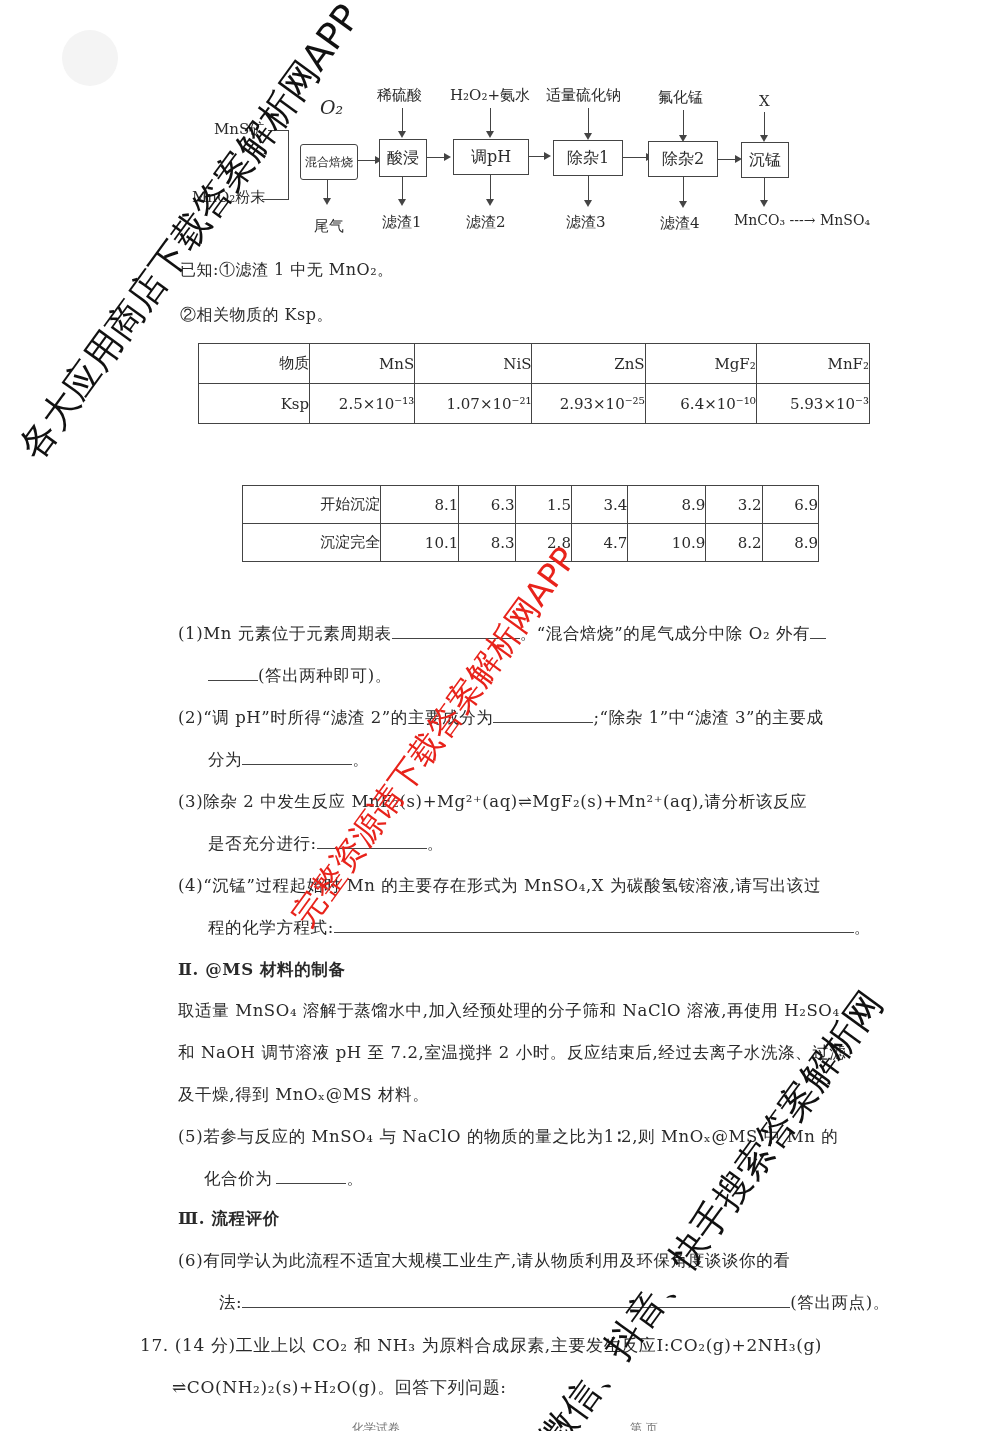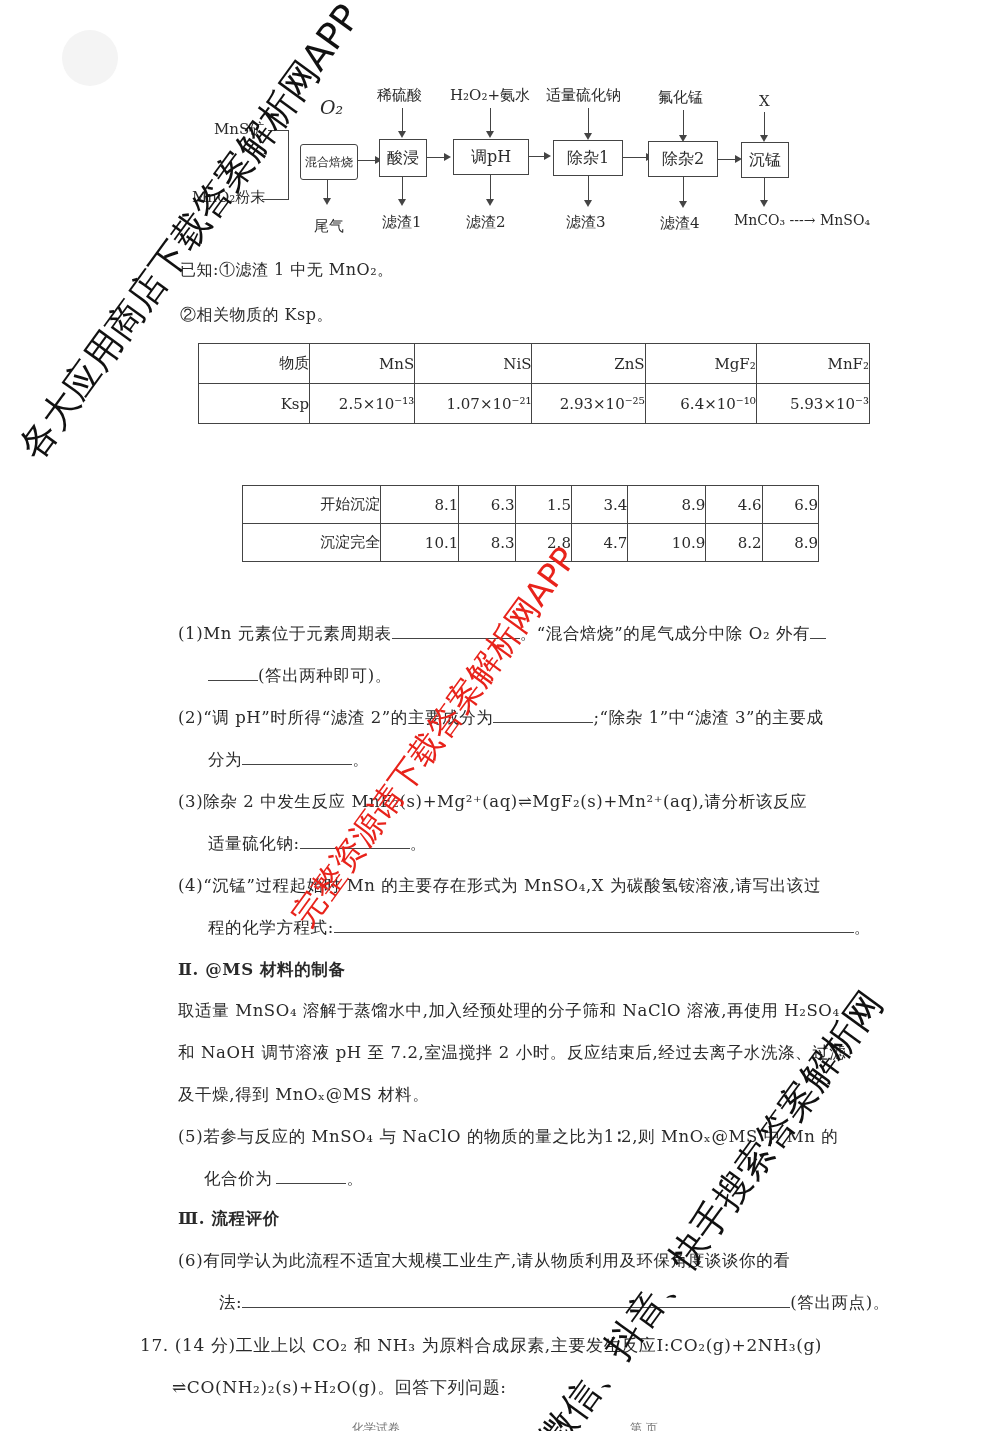--- a/index.html
+++ b/index.html
@@ -122,21 +122,21 @@
 
   <table style="left:242px;top:485px;width:577px;">
     <tbody>
     <tr style="height:38px;padding-left:48px;">
       <td>开始沉淀</td>
       <td>8.1</td>
       <td>6.3</td>
       <td>1.5</td>
       <td>3.4</td>
       <td>8.9</td>
-      <td>4.6</td>
+      <td>3.2</td>
       <td>6.9</td>
     </tr>
     <tr style="height:38px;">
       <td>沉淀完全</td>
       <td>10.1</td>
       <td>8.3</td>
       <td>2.8</td>
       <td>4.7</td>
       <td>10.9</td>
       <td>8.2</td>
@@ -156,21 +156,21 @@
     <span>(2)“调 pH”时所得“滤渣 2”的主要成分为</span><span class="blank" style="width:100px;"></span><span>;“除杂 1”中“滤渣 3”的主要成</span>
   </div>
   <div class="abs line" style="left:208px;top:749px;">
     <span>分为</span><span class="blank" style="width:110px;"></span><span>。</span>
   </div>
 
   <div class="abs line" style="left:178px;top:791px;">
     <span>(3)除杂 2 中发生反应 MnF₂(s)+Mg²⁺(aq)⇌MgF₂(s)+Mn²⁺(aq),请分析该反应</span>
   </div>
   <div class="abs line" style="left:208px;top:833px;">
-    <span>适量硫化钠:</span><span class="blank" style="width:110px;"></span><span>。</span>
+    <span>是否充分进行:</span><span class="blank" style="width:110px;"></span><span>。</span>
   </div>
 
   <div class="abs line" style="left:178px;top:875px;">
     <span>(4)“沉锰”过程起始时 Mn 的主要存在形式为 MnSO₄,X 为碳酸氢铵溶液,请写出该过</span>
   </div>
   <div class="abs line" style="left:208px;top:917px;">
     <span>程的化学方程式:</span><span class="blank" style="width:520px;"></span><span>。</span>
   </div>
 
   <div class="abs line" style="left:178px;top:959px;font-weight:bold;">Ⅱ. @MS 材料的制备</div>

